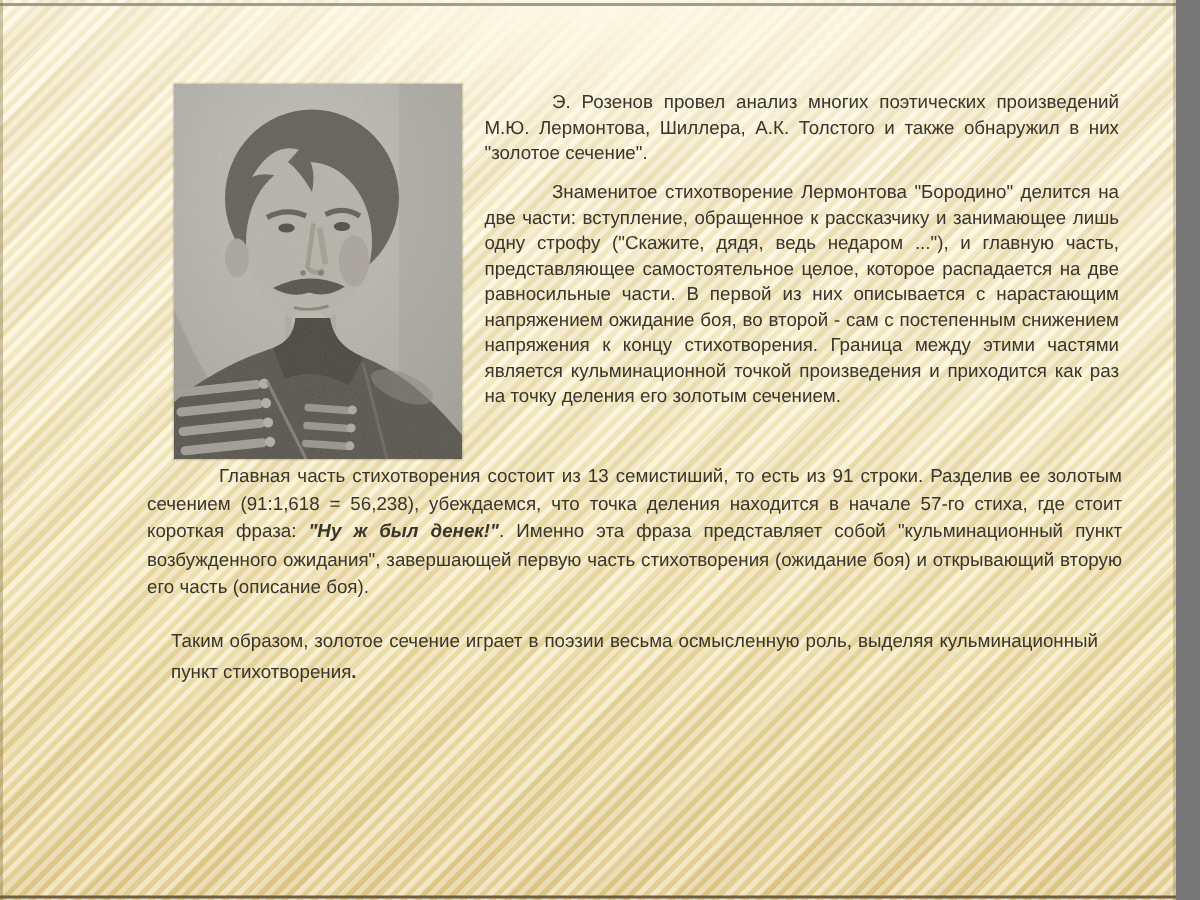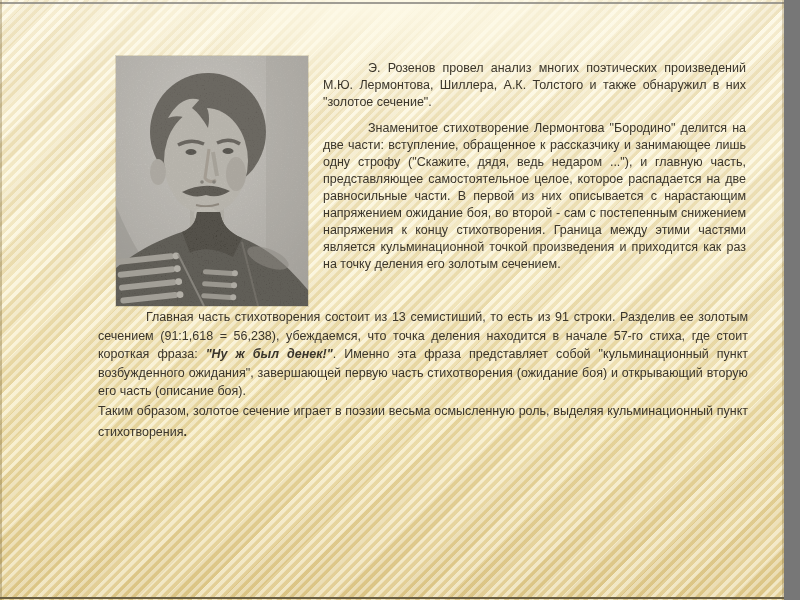--- a/index.html
+++ b/index.html
@@ -18,21 +18,21 @@
   .edge-left{position:absolute;left:0;top:0;width:2px;height:100%;background:rgba(122,102,55,.35);}
   .edge-right{position:absolute;right:0;top:0;width:2px;height:100%;background:rgba(122,102,55,.28);}
 
   .portrait{position:absolute;left:116px;top:56px;width:192px;height:250px;box-shadow:0 0 0 1px rgba(90,80,50,.18);}
   .portrait svg{display:block;width:100%;height:100%;}
 
   .text-right{position:absolute;left:323px;top:60px;width:423px;font-size:12.5px;line-height:17px;text-align:justify;}
   .text-right p{margin:0 0 9px 0;text-indent:45px;}
   .text-bottom{position:absolute;left:98px;top:308px;width:650px;font-size:12.5px;line-height:18.5px;text-align:justify;}
   .text-bottom p.first{margin:0;text-indent:48px;}
-  .text-bottom p.second{margin:0;text-indent:0;line-height:21px;}
+  .text-bottom p.second{margin:16px;text-indent:0;line-height:21px;}
   .em{font-weight:bold;font-style:italic;}
   .b{font-weight:bold;}
 </style>
 </head>
 <body>
 
 <div class="slide">
   <div class="rule-top"></div>
   <div class="edge-left"></div>
   <div class="edge-right"></div>

